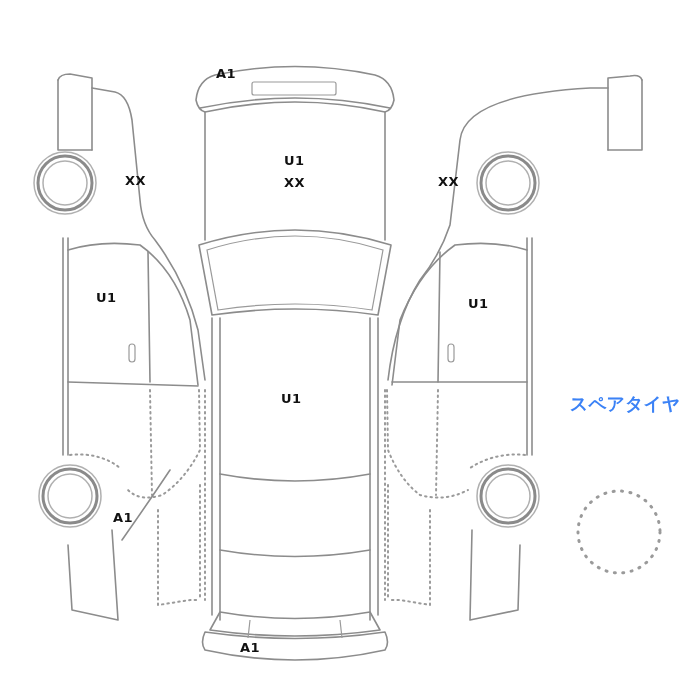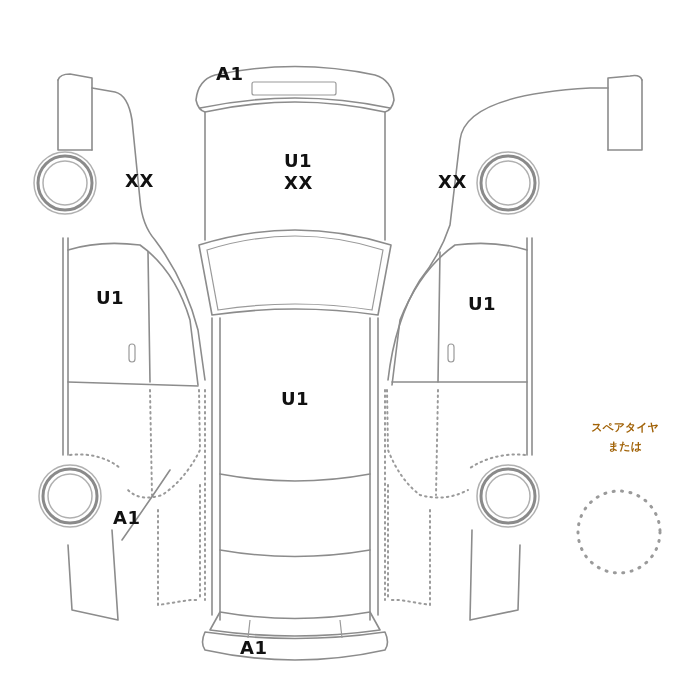--- a/index.html
+++ b/index.html
@@ -1,24 +1,24 @@
 <!DOCTYPE html>
 <html><head>
 <meta charset="utf-8">
 <style>
   html, body { margin: 0; padding: 0; background: #ffffff; }
   body { width: 700px; height: 700px; position: relative; overflow: hidden;
          font-family: "DejaVu Sans", sans-serif; }
   #diagram { position: absolute; left: 0; top: 0; width: 700px; height: 700px; }
   .lbl { position: absolute; font-family: "DejaVu Sans", sans-serif; font-weight: bold;
-         font-size: 18px; color: #111111; letter-spacing: 0.5px; line-height: 15px;
+         font-size: 13px; color: #111111; letter-spacing: 0.5px; line-height: 15px;
          white-space: nowrap; }
-  .spare-text { position: absolute; left: 560px; top: 418px; width: 130px; text-align: center;
-         font-family: "DejaVu Sans", sans-serif; font-weight: bold; font-size: 11px;
-         line-height: 19px; color: #a16207; }
+  .spare-text { position: absolute; left: 560px; top: 394px; width: 130px; text-align: center;
+         font-family: "DejaVu Sans", sans-serif; font-weight: bold; font-size: 18px;
+         line-height: 19px; color: #3b82f6; }
   svg .ln { fill: none; stroke: #8c8c8c; stroke-width: 1.6; stroke-linejoin: round; stroke-linecap: round; }
   svg .ln2 { fill: none; stroke: #9a9a9a; stroke-width: 1.2; }
   svg .dot { fill: none; stroke: #9a9a9a; stroke-width: 2; stroke-dasharray: 1.5 4; stroke-linecap: round; }
   svg .tire { fill: none; stroke: #8a8a8a; stroke-width: 3; }
   svg .tire2 { fill: none; stroke: #b0b0b0; stroke-width: 1.5; }
 </style>
 </head>
 <body>
 
 <div id="diagram">
@@ -106,15 +106,14 @@
   <span class="lbl" style="left:240px; top:640px;">A1</span>
   <span class="lbl" style="left:125px; top:173px;">XX</span>
   <span class="lbl" style="left:96px; top:290px;">U1</span>
   <span class="lbl" style="left:113px; top:510px;">A1</span>
   <span class="lbl" style="left:438px; top:174px;">XX</span>
   <span class="lbl" style="left:468px; top:296px;">U1</span>
 
   
   <div class="spare-text">
     <div>スペアタイヤ</div>
-    <div>または</div>
   </div>
 </div>
 
 </body></html>

